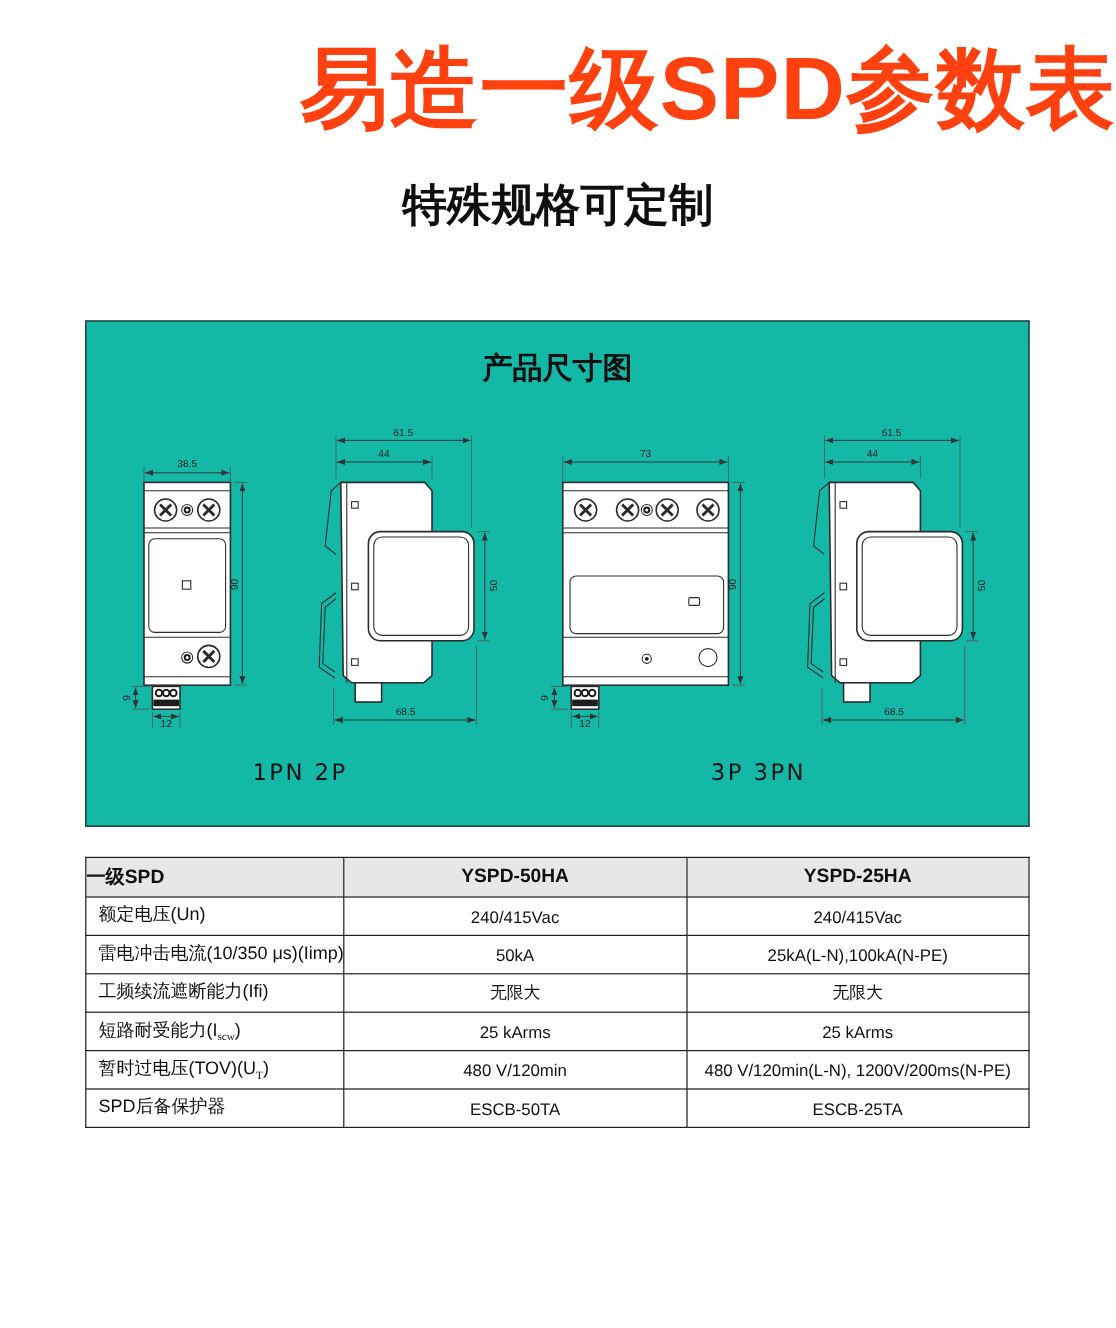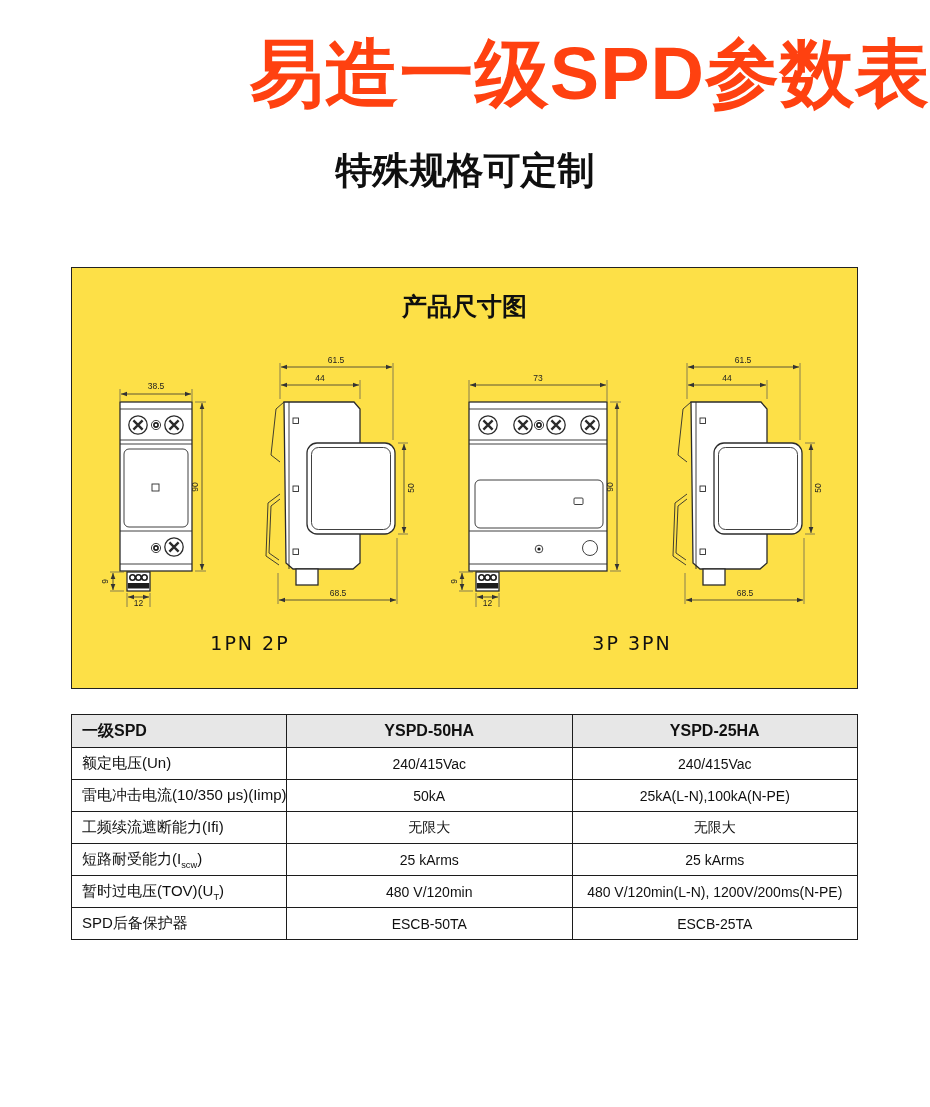--- a/index.html
+++ b/index.html
@@ -12,21 +12,21 @@
     text-align:right; font-size:74px; font-weight:bold;
     color:var(--accent); letter-spacing:1px; line-height:1.2;
   }
   .subtitle{
     position:absolute; top:146px; left:0; width:100%;
     text-align:center; font-size:37px; font-weight:bold; color:#0f0f0f;
   }
 
   .dim-box{
     position:absolute; top:267px; left:71px; width:787px; height:422px;
-    border:1.5px solid #222; background:#fde047;
+    border:1.5px solid #222; background:#14b8a6;
   }
   .dim-box-title{
     position:absolute; top:22px; left:0; width:100%;
     text-align:center; font-size:25px; font-weight:bold; color:#0f0f0f;
   }
   .dim-svg{ position:absolute; top:0; left:0; }
 
   
   .part { fill:#fff; stroke:#2b2b2b; stroke-width:1.3px; }
   .thin { fill:none; stroke:#2b2b2b; stroke-width:0.9px; }
@@ -36,24 +36,24 @@
   .dt   { font:8.5px "Liberation Sans", sans-serif; fill:#222; text-anchor:middle; }
   .cap  { font:19px "DejaVu Sans", sans-serif; letter-spacing:2px; fill:#111; text-anchor:middle; }
 
   table.spec{
     position:absolute; top:714px; left:71px; width:787px;
     border-collapse:collapse; table-layout:fixed; color:#101010;
   }
   .spec th, .spec td{ border:1.6px solid var(--line); height:32px; padding:0; overflow:hidden; white-space:nowrap; }
   .spec col.c1{ width:215px; }
   .spec thead th{ background:var(--table_header_bg); height:33px; font-size:16px; font-weight:bold; text-align:center; }
-  .spec thead th.lbl{ text-align:left; padding-left:10px; font-weight:bold; font-size:16px; }
+  .spec thead th.lbl{ text-align:left; font-weight:bold; font-size:16px; }
   .spec td.lbl{ text-align:left; padding-left:10px; font-size:15px; }
   .spec td.val{ text-align:center; font-size:14px; }
-  .spec sub{ font-size:0.62em; }
+  .spec sub{ font-size:0.62em;font-family:Liberation Serif, serif; }
 </style>
 </head>
 <body>
 
 <div class="page">
 
   <div class="main-title">易造一级SPD参数表</div>
   <div class="subtitle">特殊规格可定制</div>
 
   <div class="dim-box">

